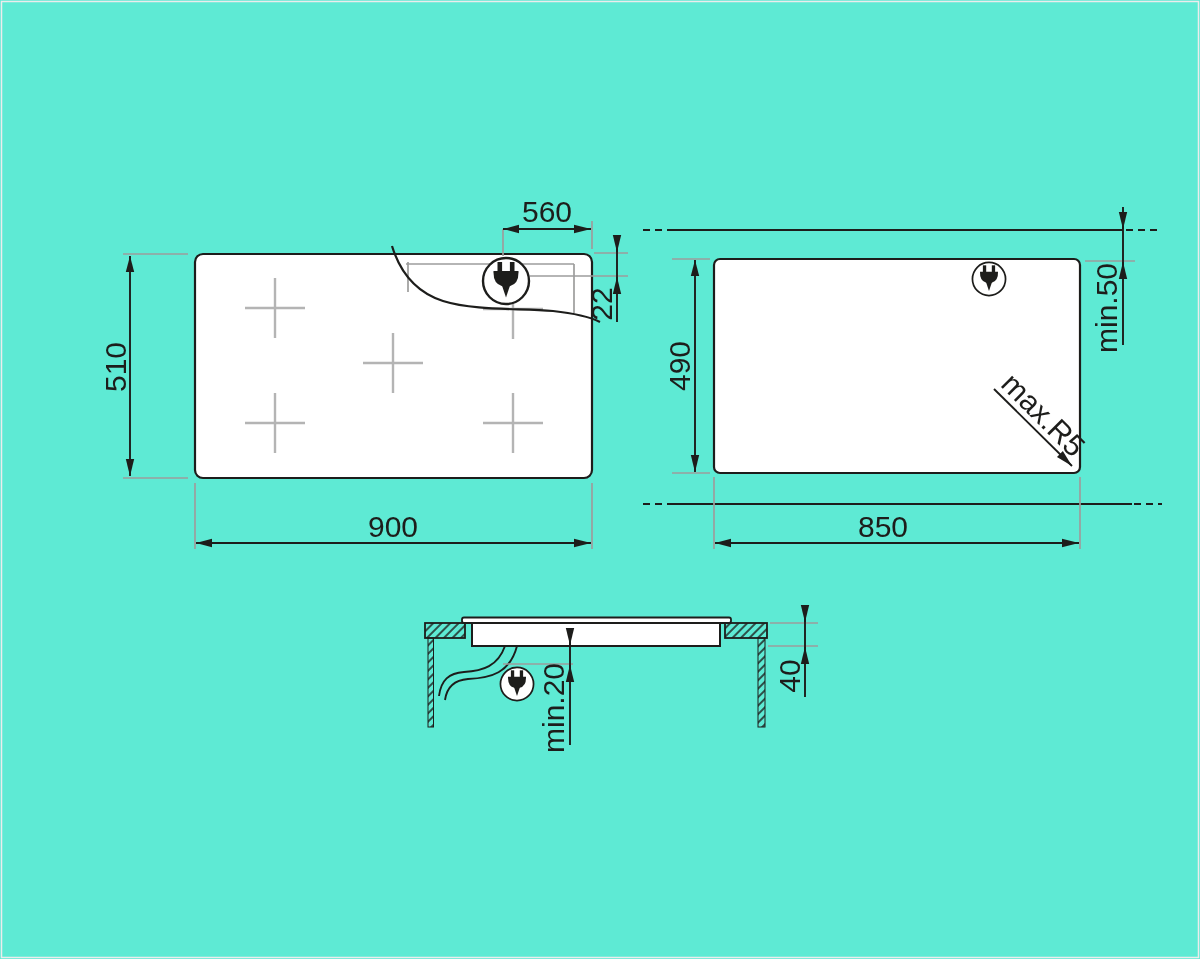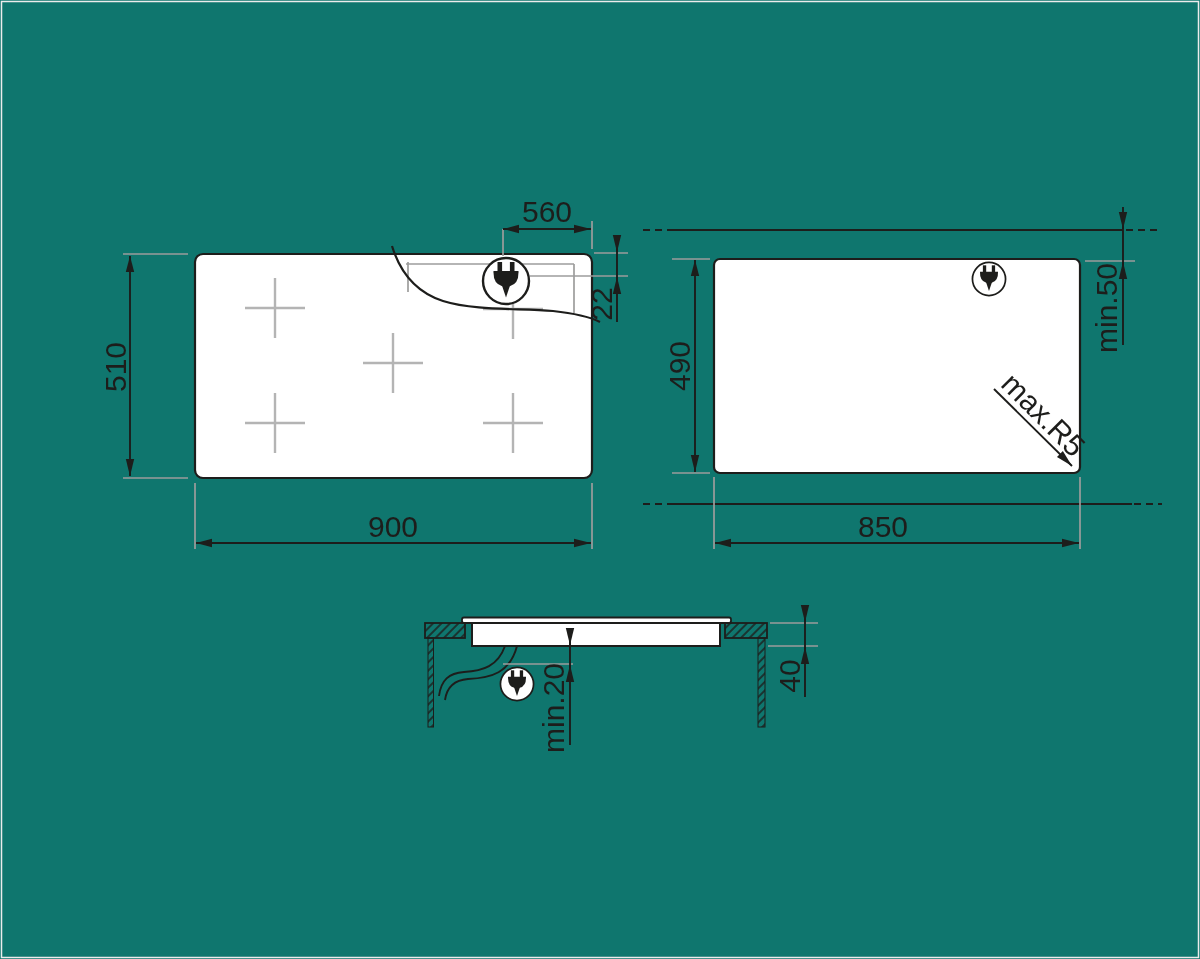--- a/index.html
+++ b/index.html
@@ -1,16 +1,16 @@
 <!DOCTYPE html>
 <html><head>
 <meta charset="utf-8">
 <style>
   html,body{margin:0;padding:0;background:#fff;}
-  .stage{position:relative;width:1200px;height:959px;background:#0f766e;overflow:hidden;}
+  .stage{position:relative;width:1200px;height:959px;background:#5eead4;overflow:hidden;}
   svg{display:block;}
   text{font-family:"Liberation Sans","DejaVu Sans",sans-serif;font-size:30px;fill:#1d1d1b;}
 </style>
 </head>
 <body>
 
 <div class="stage">
 <svg width="1200" height="959" viewBox="0 0 1200 959">
   <defs>
     <marker id="aE" markerUnits="userSpaceOnUse" markerWidth="18" markerHeight="10" refX="17" refY="5" orient="auto">

